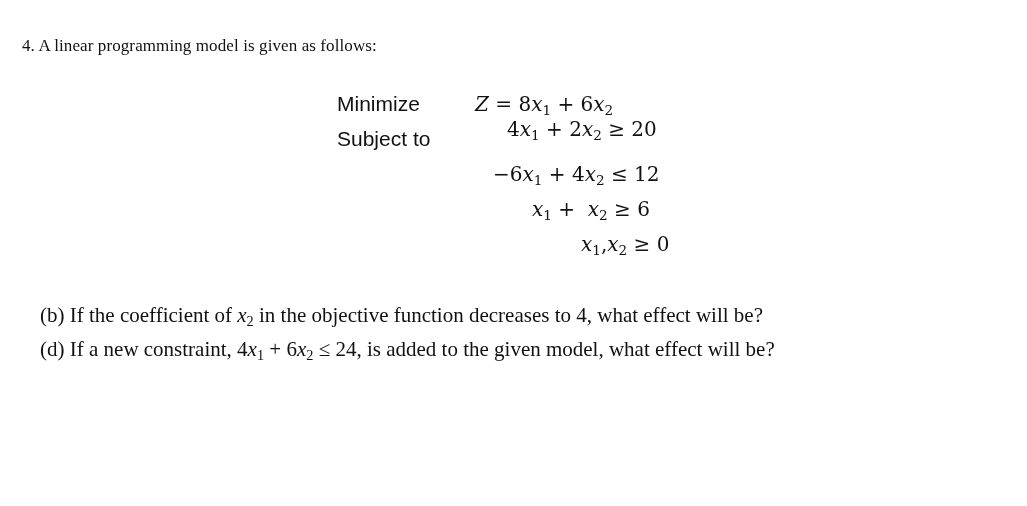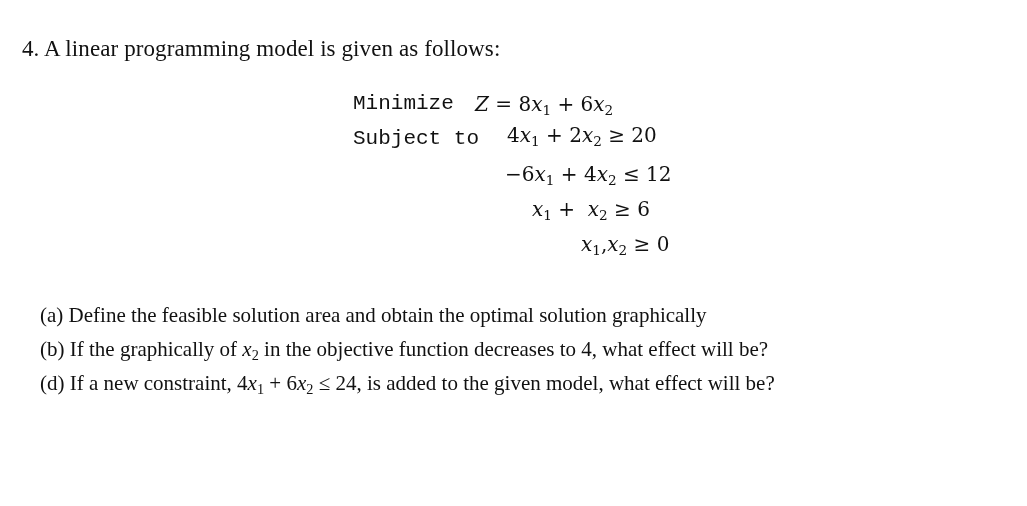--- a/index.html
+++ b/index.html
@@ -3,29 +3,29 @@
 <meta charset="utf-8">
 <style>
   html, body { margin: 0; padding: 0; background: #ffffff; }
   body {
     width: 1027px; height: 506px; position: relative; overflow: hidden;
     color: #111111;
     font-family: "Liberation Serif", "DejaVu Serif", serif;
   }
   .heading {
     position: absolute; left: 22px; top: 36px;
-    font-size: 23px; letter-spacing: 0.1px; white-space: nowrap;
+    font-size: 17px; letter-spacing: 0.1px; white-space: nowrap;
   }
   .model {
     position: absolute; left: 337px; top: 92px;
     font-size: 22px;
   }
   .model .label {
-    position: absolute; left: 16px; white-space: nowrap;
-    font-family: Liberation Mono, monospace; font-size: 21px;
+    position: absolute; left: 0; white-space: nowrap;
+    font-family: Liberation Sans, sans-serif; font-size: 21px;
   }
   .model .eq {
     position: absolute; white-space: nowrap;
     font-family: "DejaVu Serif", "Liberation Serif", serif; font-size: 20px;
   }
   .mi { font-style: italic; }
   sub { font-size: 0.68em; vertical-align: -0.28em; line-height: 0; }
   .parts {
     position: absolute; left: 40px; top: 298px; width: 968px;
     font-size: 21px; line-height: 34px;
@@ -47,29 +47,29 @@
   <div class="label" style="top:35px">Subject to</div>
 
   <div class="eq" style="left:138px; top:0">
     <span class="mi">Z</span>
     <span>=</span>
     <span>8</span><span class="mi">x</span><sub>1</sub>
     <span>+</span>
     <span>6</span><span class="mi">x</span><sub>2</sub>
   </div>
 
-  <div class="eq" style="left:170px; top:31px">
+  <div class="eq" style="left:170px; top:25px">
     <span>4</span><span class="mi">x</span><sub>1</sub>
     <span>+</span>
     <span>2</span><span class="mi">x</span><sub>2</sub>
     <span>≥</span>
     <span>20</span>
   </div>
 
-  <div class="eq" style="left:168px; top:70px">
+  <div class="eq" style="left:156px; top:70px">
     <span>−6</span><span class="mi">x</span><sub>1</sub>
     <span>+</span>
     <span>4</span><span class="mi">x</span><sub>2</sub>
     <span>≤</span>
     <span>12</span>
   </div>
 
   <div class="eq" style="left:195px; top:105px">
     <span class="mi">x</span><sub>1</sub>
     <span>+</span>
@@ -80,24 +80,20 @@
 
   <div class="eq" style="left:244px; top:140px">
     <span class="mi">x</span><sub>1</sub><span>,</span><span class="mi">x</span><sub>2</sub>
     <span>≥</span>
     <span>0</span>
   </div>
 </div>
 
 <div class="parts">
   <div class="part">
-    <span>(a)</span>
-    <span>Define the feasible solution area and obtain the optimal solution graphically</span>
-  </div>
-  <div class="part">
     <span>(b)</span>
-    <span>If the graphically of </span><span class="mi">x</span><sub>2</sub><span> in the objective function decreases to 4, what effect will be?</span>
+    <span>If the coefficient of </span><span class="mi">x</span><sub>2</sub><span> in the objective function decreases to 4, what effect will be?</span>
   </div>
   <div class="part">
     <span>(d)</span>
     <span>If a new constraint, </span><span>4</span><span class="mi">x</span><sub>1</sub><span> + </span><span>6</span><span class="mi">x</span><sub>2</sub><span> ≤ </span><span>24</span><span>, is added to the given model, what effect will be?</span>
   </div>
 </div>
 
 </body></html>

